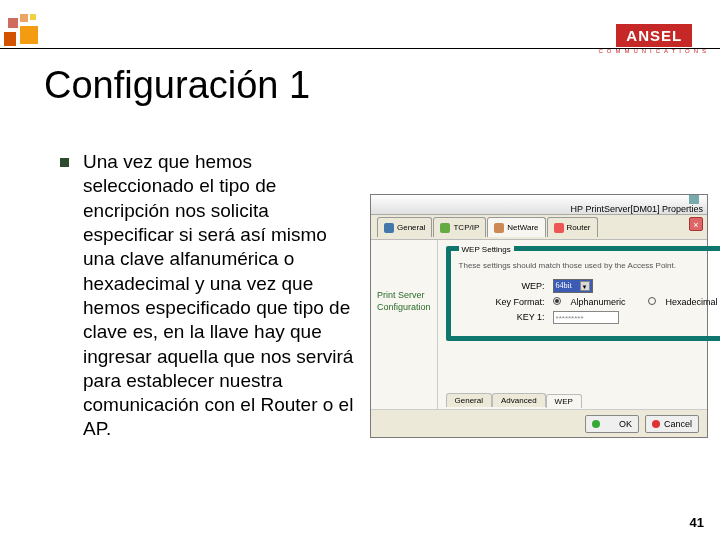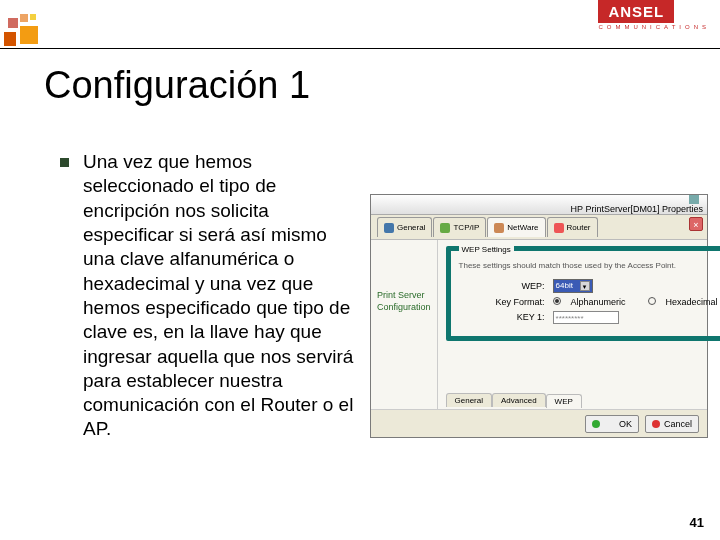--- a/index.html
+++ b/index.html
@@ -11,21 +11,21 @@
   .slide { width: 720px; height: 540px; position: relative; overflow: hidden; }
   
   .accent { position: absolute; left: 0; top: 14px; width: 88px; height: 34px; }
   .accent .sq { position: absolute; }
   .a1 { left: 8px; top: 4px; width: 10px; height: 10px; background: #c0392b; opacity: .75; }
   .a2 { left: 20px; top: 0px; width: 8px; height: 8px; background: #e67e22; opacity: .7; }
   .a3 { left: 4px; top: 18px; width: 12px; height: 14px; background: #d35400; }
   .a4 { left: 20px; top: 12px; width: 18px; height: 18px; background: #f39c12; }
   .a5 { left: 30px; top: 0px; width: 6px; height: 6px; background: #f1c40f; opacity: .8; }
   .hr { position: absolute; left: 0; right: 0; top: 48px; height: 1px; background: #000; }
-  .brand { position: absolute; right: 10px; top: 0; text-align: left; }
+  .brand { position: absolute; right: 10px; top: 24px; text-align: center; }
   .brand .box { display: inline-block; background: #c62828; color: #fff; font-weight: bold;
     padding: 3px 10px 3px 10px; font-size: 15px; letter-spacing: 1px; }
   .brand .comm { font-size: 6px; letter-spacing: 4px; color: #c62828; margin-top: 1px; }
   .title { position: absolute; left: 44px; top: 64px; font-size: 38px; font-weight: 400; }
   .content { position: absolute; left: 60px; top: 150px; width: 296px; }
   .bullet-row { display: flex; align-items: flex-start; }
   .sqb { width: 9px; height: 9px; background: #2d4a2d; margin-top: 8px; margin-right: 14px; flex-shrink: 0; }
   .btext { font-size: 19px; line-height: 1.28; }
   
   .shot { position: absolute; left: 370px; top: 194px; width: 338px; height: 244px;
@@ -48,21 +48,21 @@
   .side { width: 76px; border-right: 1px solid #ccc; padding: 10px 6px; }
   .side .hd { font-size: 9px; color: #2a6b2a; line-height: 1.3; position: relative; top: 40px; }
   .main { flex: 1; padding: 6px 8px 0 8px; font-size: 9px; position: relative; }
   .grp { border: 5px solid #0f766e; border-radius: 2px; padding: 10px 8px 8px 8px; position: relative; }
   .grp .lg { position: absolute; top: -6px; left: 8px; background: #f7f6f1; padding: 0 3px; font-size: 8px; }
   .hint { font-size: 8px; color: #555; line-height: 1.2; margin-bottom: 8px; }
   .row { display: flex; align-items: center; margin: 4px 0 4px 34px; gap: 8px; font-size: 9px; }
   .lbl { min-width: 52px; text-align: right; }
   .sel { width: 40px; height: 14px; background: #3b5bb5; color: #fff; font-size: 8px;
     display: flex; align-items: center; justify-content: space-between; padding: 0 2px;
-    border: 1px solid #666; }
+    border: 1px solid #666; font-family: Liberation Serif, serif; }
   .sel .ar { width: 10px; height: 10px; background: #d8d8d8; color: #000; text-align: center;
     font-size: 7px; line-height: 10px; border: 1px solid #888; }
   .radio { width: 8px; height: 8px; border-radius: 50%; border: 1px solid #555; display: inline-block; margin-right: 2px; }
   .radio.ck::after { content:""; display:block; width:4px; height:4px; background:#333; border-radius:50%; margin:1px; }
   .inp { width: 66px; height: 13px; background: #fff; border: 1px solid #888; font-size: 8px;
     padding: 0 2px; line-height: 13px; color: #888; }
   .subtabs { position: absolute; left: 8px; bottom: 2px; display: flex; gap: 0; }
   .st { font-size: 8px; padding: 2px 8px; border: 1px solid #bbb; border-bottom: none;
     background: #ece9d8; border-radius: 3px 3px 0 0; }
   .st.act { background: #f7f6f1; position: relative; top: 1px; }

